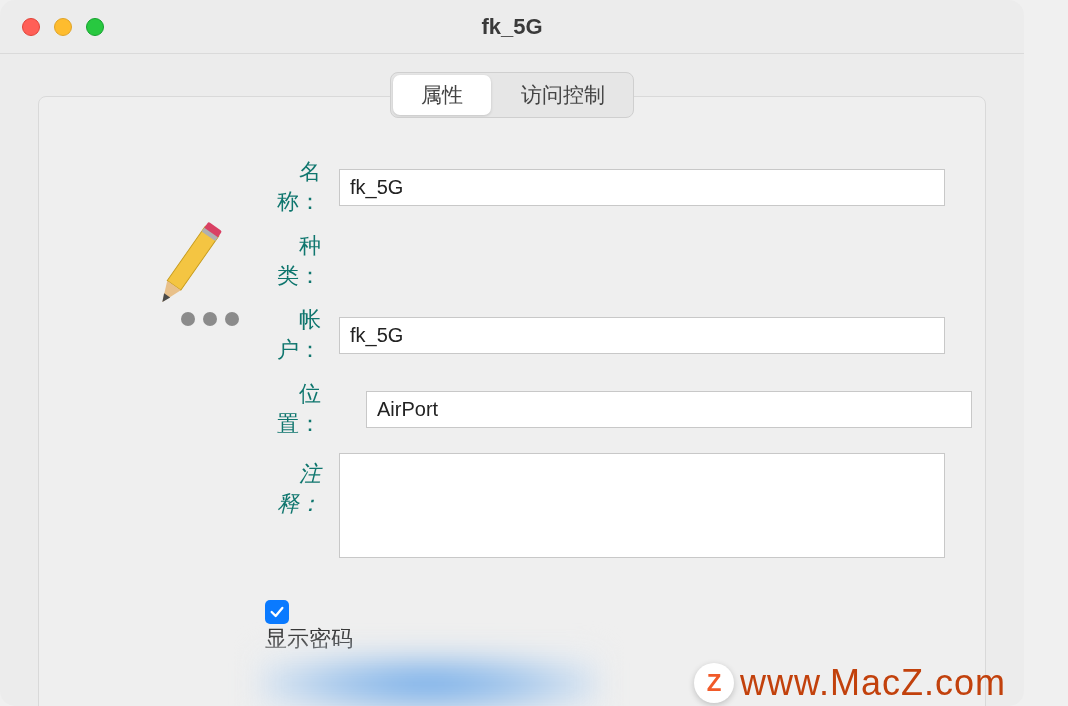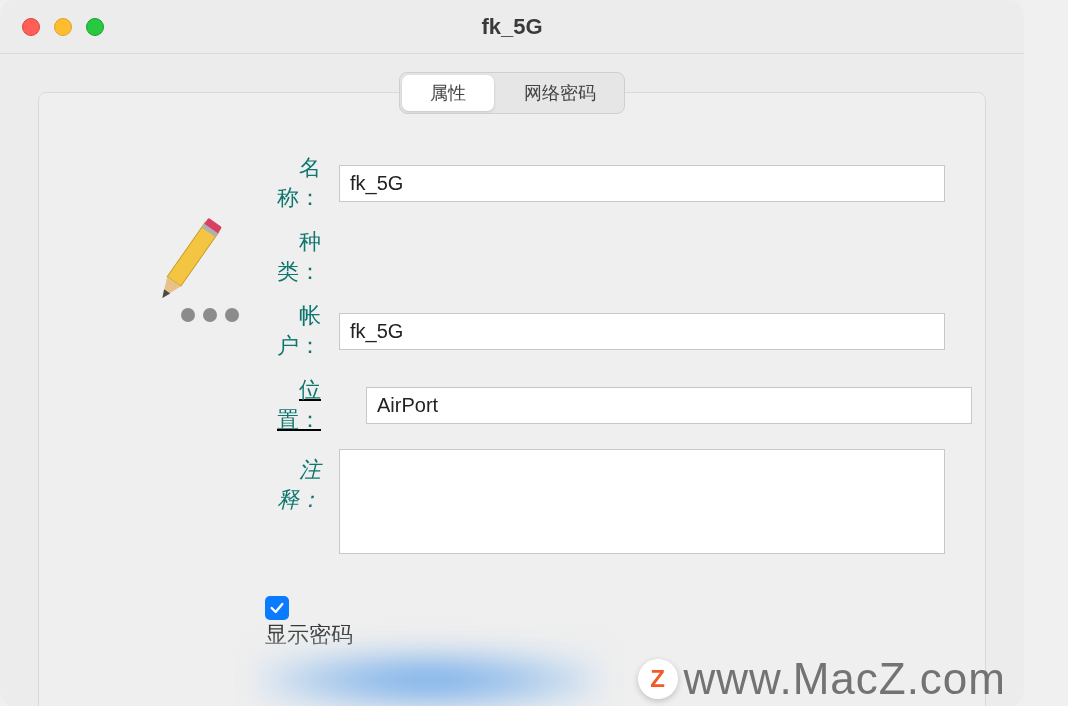--- a/index.html
+++ b/index.html
@@ -57,21 +57,21 @@
     }
     .segmented {
       display: flex;
       background: #e6e6e6;
       border: 1px solid #cfcfcf;
       border-radius: 8px;
       overflow: hidden;
     }
     .segmented .seg {
       padding: 6px 28px;
-      font-size: 18px;
+      font-size: 21px;
       color: #444;
       cursor: pointer;
       user-select: none;
     }
     .segmented .seg.active {
       background: #fff;
       border-radius: 7px;
       box-shadow: 0 1px 3px rgba(0,0,0,0.15);
       margin: 2px;
     }
@@ -208,43 +208,43 @@
       background: #fff;
       display: flex;
       align-items: center;
       justify-content: center;
       font-weight: 700;
       font-size: 24px;
       color: #f15a29;
       box-shadow: 0 2px 6px rgba(0,0,0,0.2);
     }
     .watermark-text {
-      font-size: 44px;
+      font-size: 36px;
       font-weight: 300;
-      color: #737373;
+      color: #c2410c;
       letter-spacing: 1px;
     }
   </style>
 </head>
 <body>
 
 <div class="window">
   <div class="titlebar">
     <div class="traffic-lights">
       <div class="tl red"></div>
       <div class="tl yellow"></div>
       <div class="tl green"></div>
     </div>
     <div class="window-title">fk_5G</div>
   </div>
 
   <div class="tabs-wrap">
     <div class="segmented">
       <div class="seg active">属性</div>
-      <div class="seg">网络密码</div>
+      <div class="seg">访问控制</div>
     </div>
   </div>
 
   <div class="panel">
     <div class="form-area">
 
       <div class="icon-cell">
         <div>
           <div class="pencil-icon">
             <svg viewBox="0 0 100 130">
@@ -272,21 +272,21 @@
 
       <div class="left-col" style="grid-row:2;grid-column:1;padding-left:190px;">
         <span class="label">种类：</span>
       </div>
 
       <div class="left-col" style="grid-row:3;grid-column:1;padding-left:190px;justify-content:flex-end;">
         <span class="label">帐户：</span>
       </div>
       <input type="text" style="grid-area: 3 / 2;" value="fk_5G">
 
-      <div class="left-col" style="grid-row:4;grid-column:1;padding-left:190px;text-decoration:underline;">
+      <div class="left-col" style="grid-row:4;grid-column:1;padding-left:190px;">
         <span class="label">位置：</span>
       </div>
       <input type="text" style="grid-area: 4 / 2; margin-left: 27px;" value="AirPort">
 
       <div class="left-col" style="grid-row:5;grid-column:1;align-self:flex-start;padding-top:6px;padding-left:190px;font-style:italic;">
         <span class="label">注释：</span>
       </div>
       <textarea style="grid-area: 5 / 2;"></textarea>
 
       <div class="checkbox-row">

